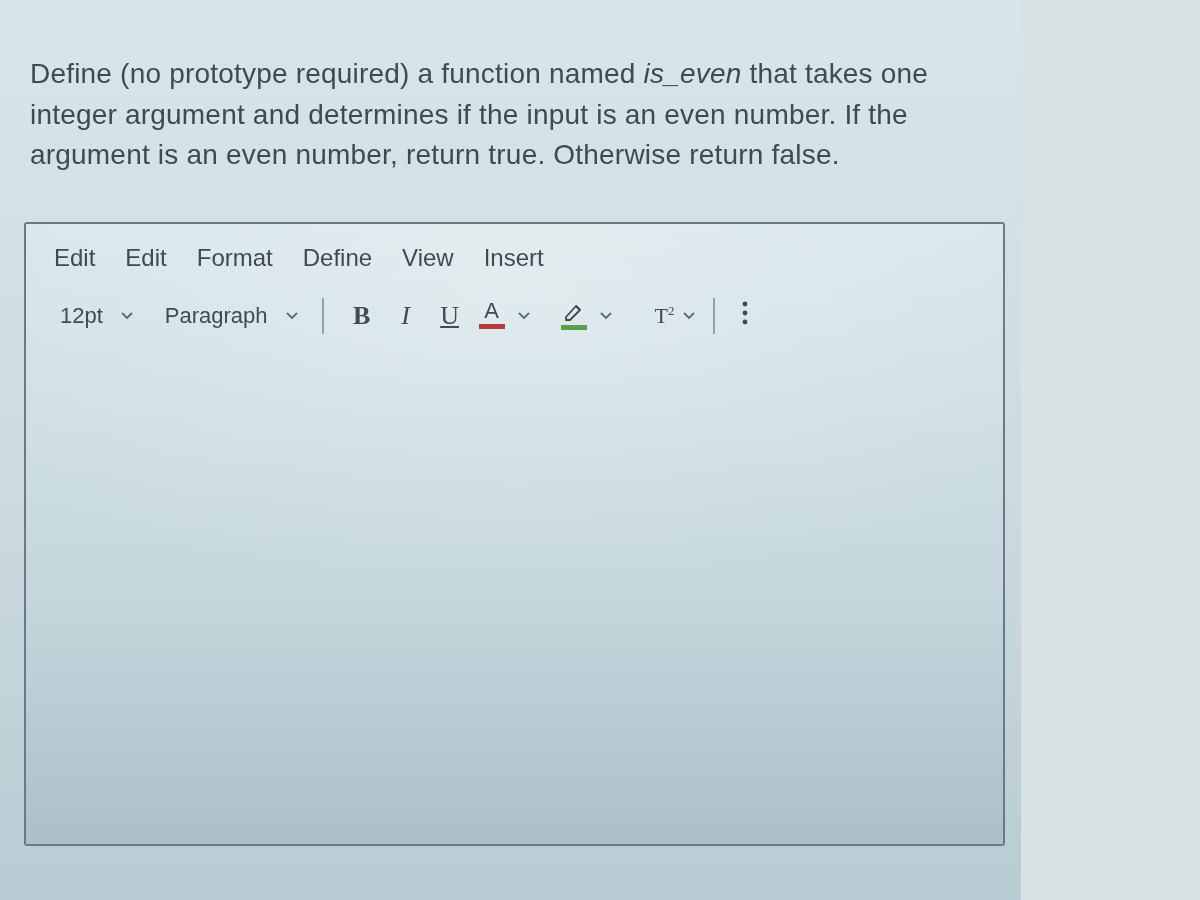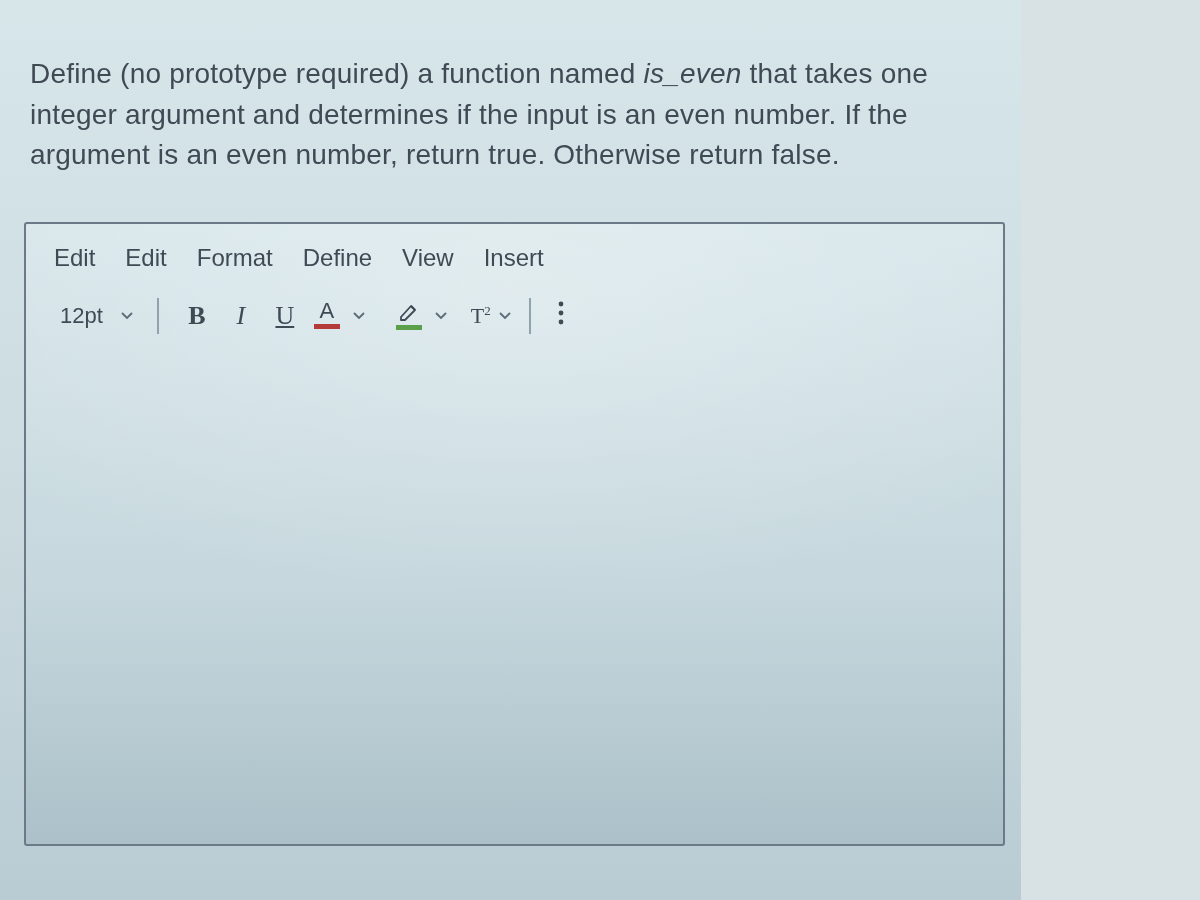--- a/index.html
+++ b/index.html
@@ -113,20 +113,21 @@
   .swatch {
     width: 26px;
     height: 5px;
     margin-top: 3px;
   }
   .sup-t {
     font-family: Georgia, serif;
     font-size: 22px;
     position: relative;
     padding-right: 4px;
+    margin-left: 19px;
   }
   .sup-t sup {
     font-size: 13px;
     vertical-align: super;
   }
   .more-dots {
     width: 28px;
     display:flex;
     align-items:center;
     justify-content:center;
@@ -162,20 +163,30 @@
         <div class="dropdown">
           <span>12pt</span>
           <span class="caret">
             <svg width="16" height="16" viewBox="0 0 16 16">
                 <path d="M3 5 L8 10 L13 5" fill="none" stroke="#5b6a74" stroke-width="1.8"></path>
               </svg>
           </span>
         </div>
       </div>
 
+      <div class="tb-group" style="margin-left:18px;">
+        <div class="dropdown">
+          <span>Paragraph</span>
+          <span class="caret">
+            <svg width="16" height="16" viewBox="0 0 16 16">
+                <path d="M3 5 L8 10 L13 5" fill="none" stroke="#5b6a74" stroke-width="1.8"></path>
+              </svg>
+          </span>
+        </div>
+      </div>
 
       <div class="divider"></div>
 
       <div class="tb-group">
         <div class="btn letter bold-letter">
           <span>B</span>
         </div>
         <div class="btn letter italic-letter">
           <span>I</span>
         </div>

